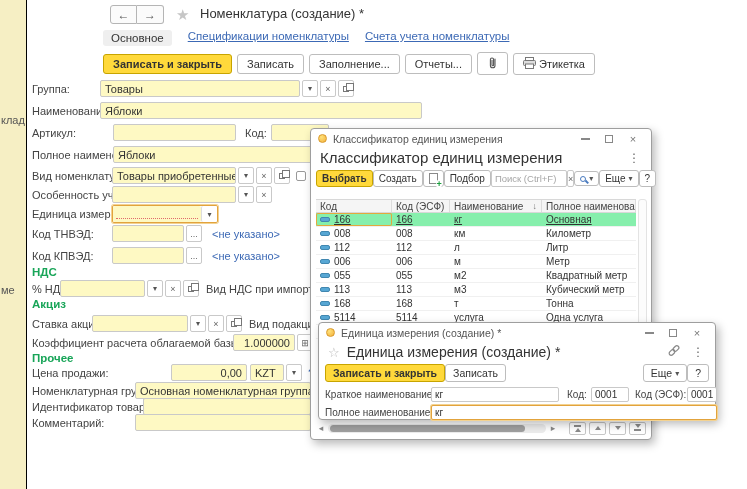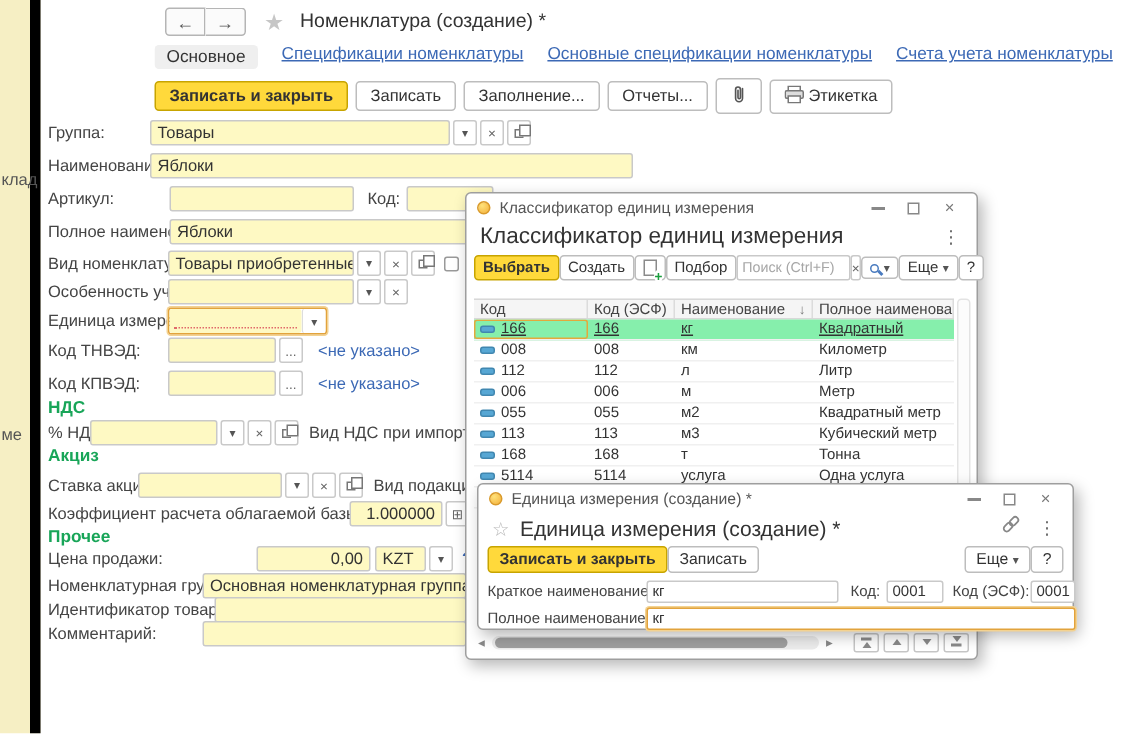--- a/index.html
+++ b/index.html
@@ -2,21 +2,21 @@
 <html><head>
 <meta charset="utf-8">
 <style>
   * { margin:0; padding:0; box-sizing:border-box; }
   html,body { width:747px; height:489px; overflow:hidden; background:#fff;
     font-family:"Liberation Sans", sans-serif; }
   .stage { position:relative; width:747px; height:489px; background:#fff; }
 
   
   .stripe { position:absolute; left:0; top:0; width:27px; height:489px;
-    background:#f6efc4; border-right:7px solid #000000; z-index:1; }
+    background:#f6efc4; border-right:1px solid #000000; z-index:1; }
   .stripe .ptxt { position:absolute; left:1px; font-size:11px; color:#555; white-space:nowrap; }
 
   .main { position:absolute; left:27px; top:0; right:0; bottom:0; z-index:2; }
 
   
   .hdr { position:absolute; left:0; top:4px; height:22px; width:100%; }
   .navbtns { position:absolute; left:83px; top:1px; display:flex; }
   .navbtn { width:27px; height:19px; border:1px solid #b5b5b5; background:#fbfbfb;
     display:flex; align-items:center; justify-content:center; font-size:12px; color:#555; }
   .navbtn:first-child { border-radius:3px 0 0 3px; }
@@ -153,21 +153,20 @@
             <span>→</span>
           </span>
       </div>
       <span class="hstar">★</span>
       <span class="htitle">Номенклатура (создание) *</span>
     </div>
 
     <div class="tabs">
       <span class="tab active">Основное</span>
       <span class="tab">Спецификации номенклатуры</span>
-      <span class="tab">Основные спецификации номенклатуры</span>
       <span class="tab">Счета учета номенклатуры</span>
 
     </div>
 
     <div class="tbar">
       <span class="btn yellow">Записать и закрыть</span>
       <span class="btn">Записать</span>
       <span class="btn">Заполнение...</span>
       <span class="btn">Отчеты...</span>
       <span class="btn">
@@ -407,21 +406,21 @@
         <span class="tc c3">Полное наименование</span>
       </div>
       <div class="tbody">
           <div class="trow sel">
             <span class="tc c0 cur">
               <span class="rico"></span>
               <span>166</span>
             </span>
             <span class="tc c1">166</span>
             <span class="tc c2">кг</span>
-            <span class="tc c3">Квадратный</span>
+            <span class="tc c3">Основная</span>
           </div>
           <div class="trow">
             <span class="tc c0">
               <span class="rico"></span>
               <span>008</span>
             </span>
             <span class="tc c1">008</span>
             <span class="tc c2">км</span>
             <span class="tc c3">Километр</span>
           </div>

